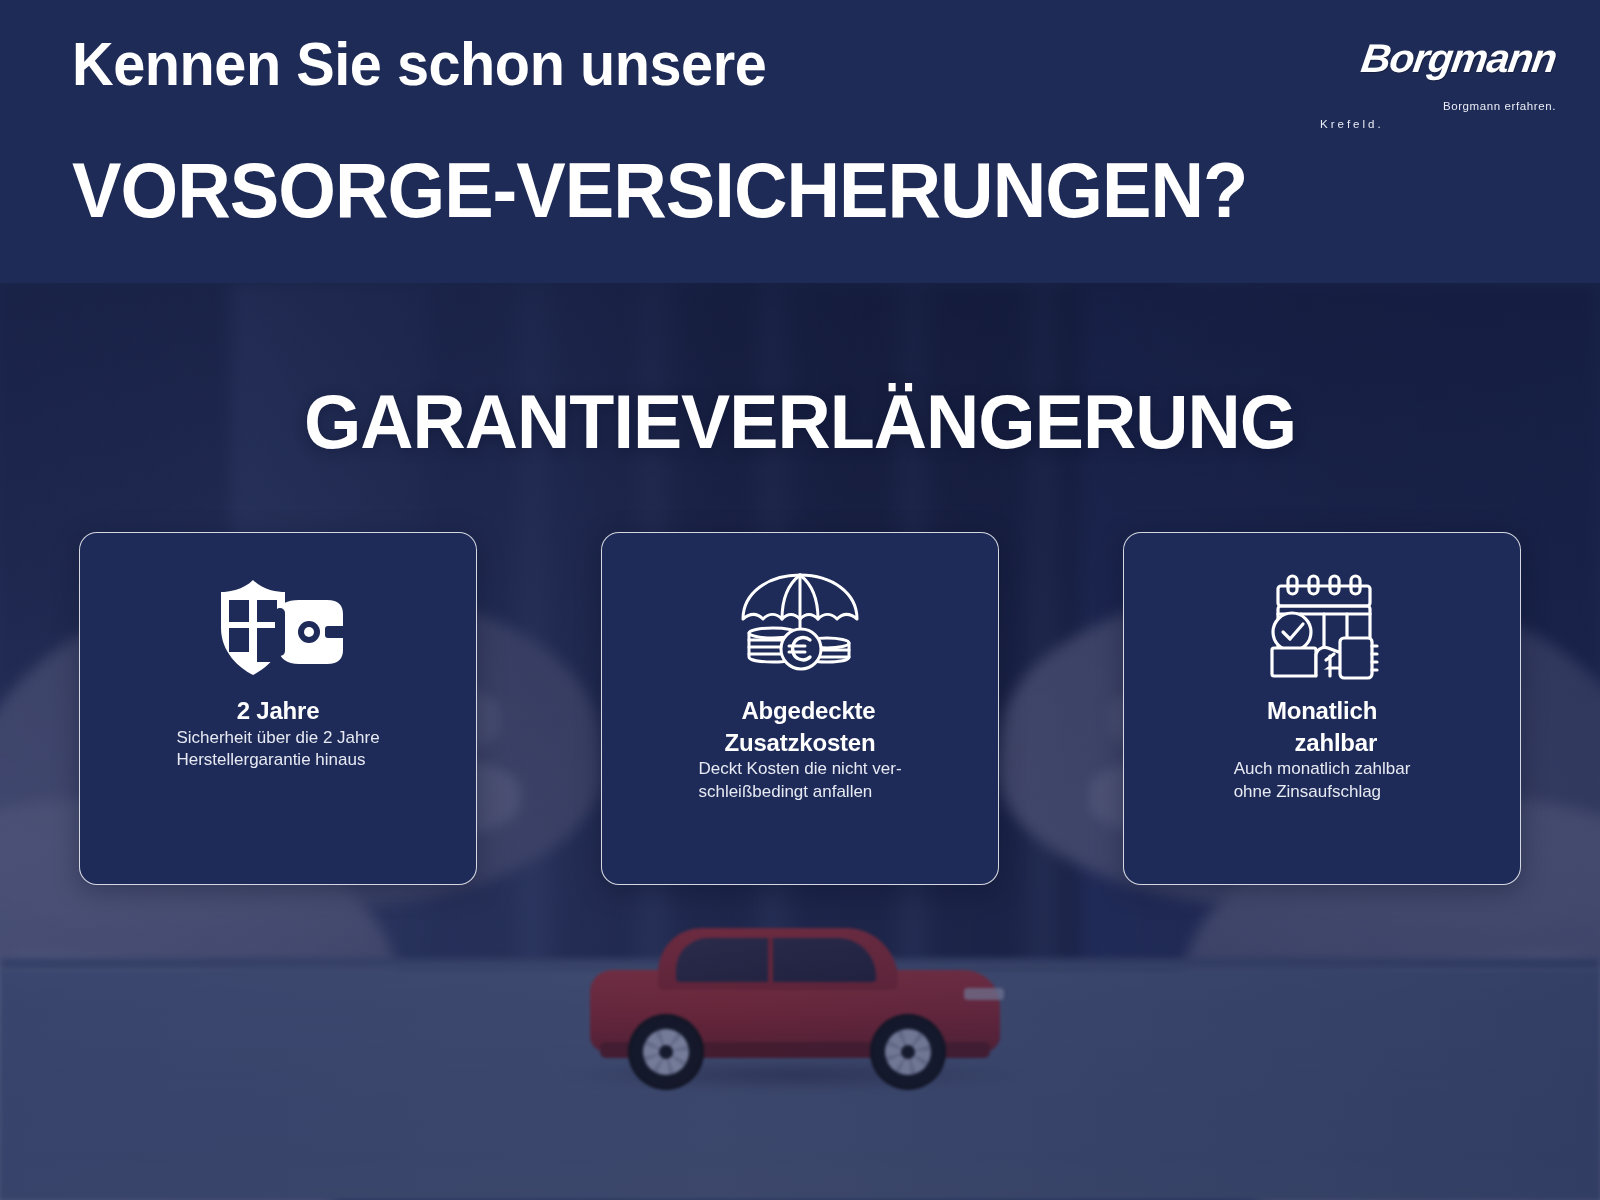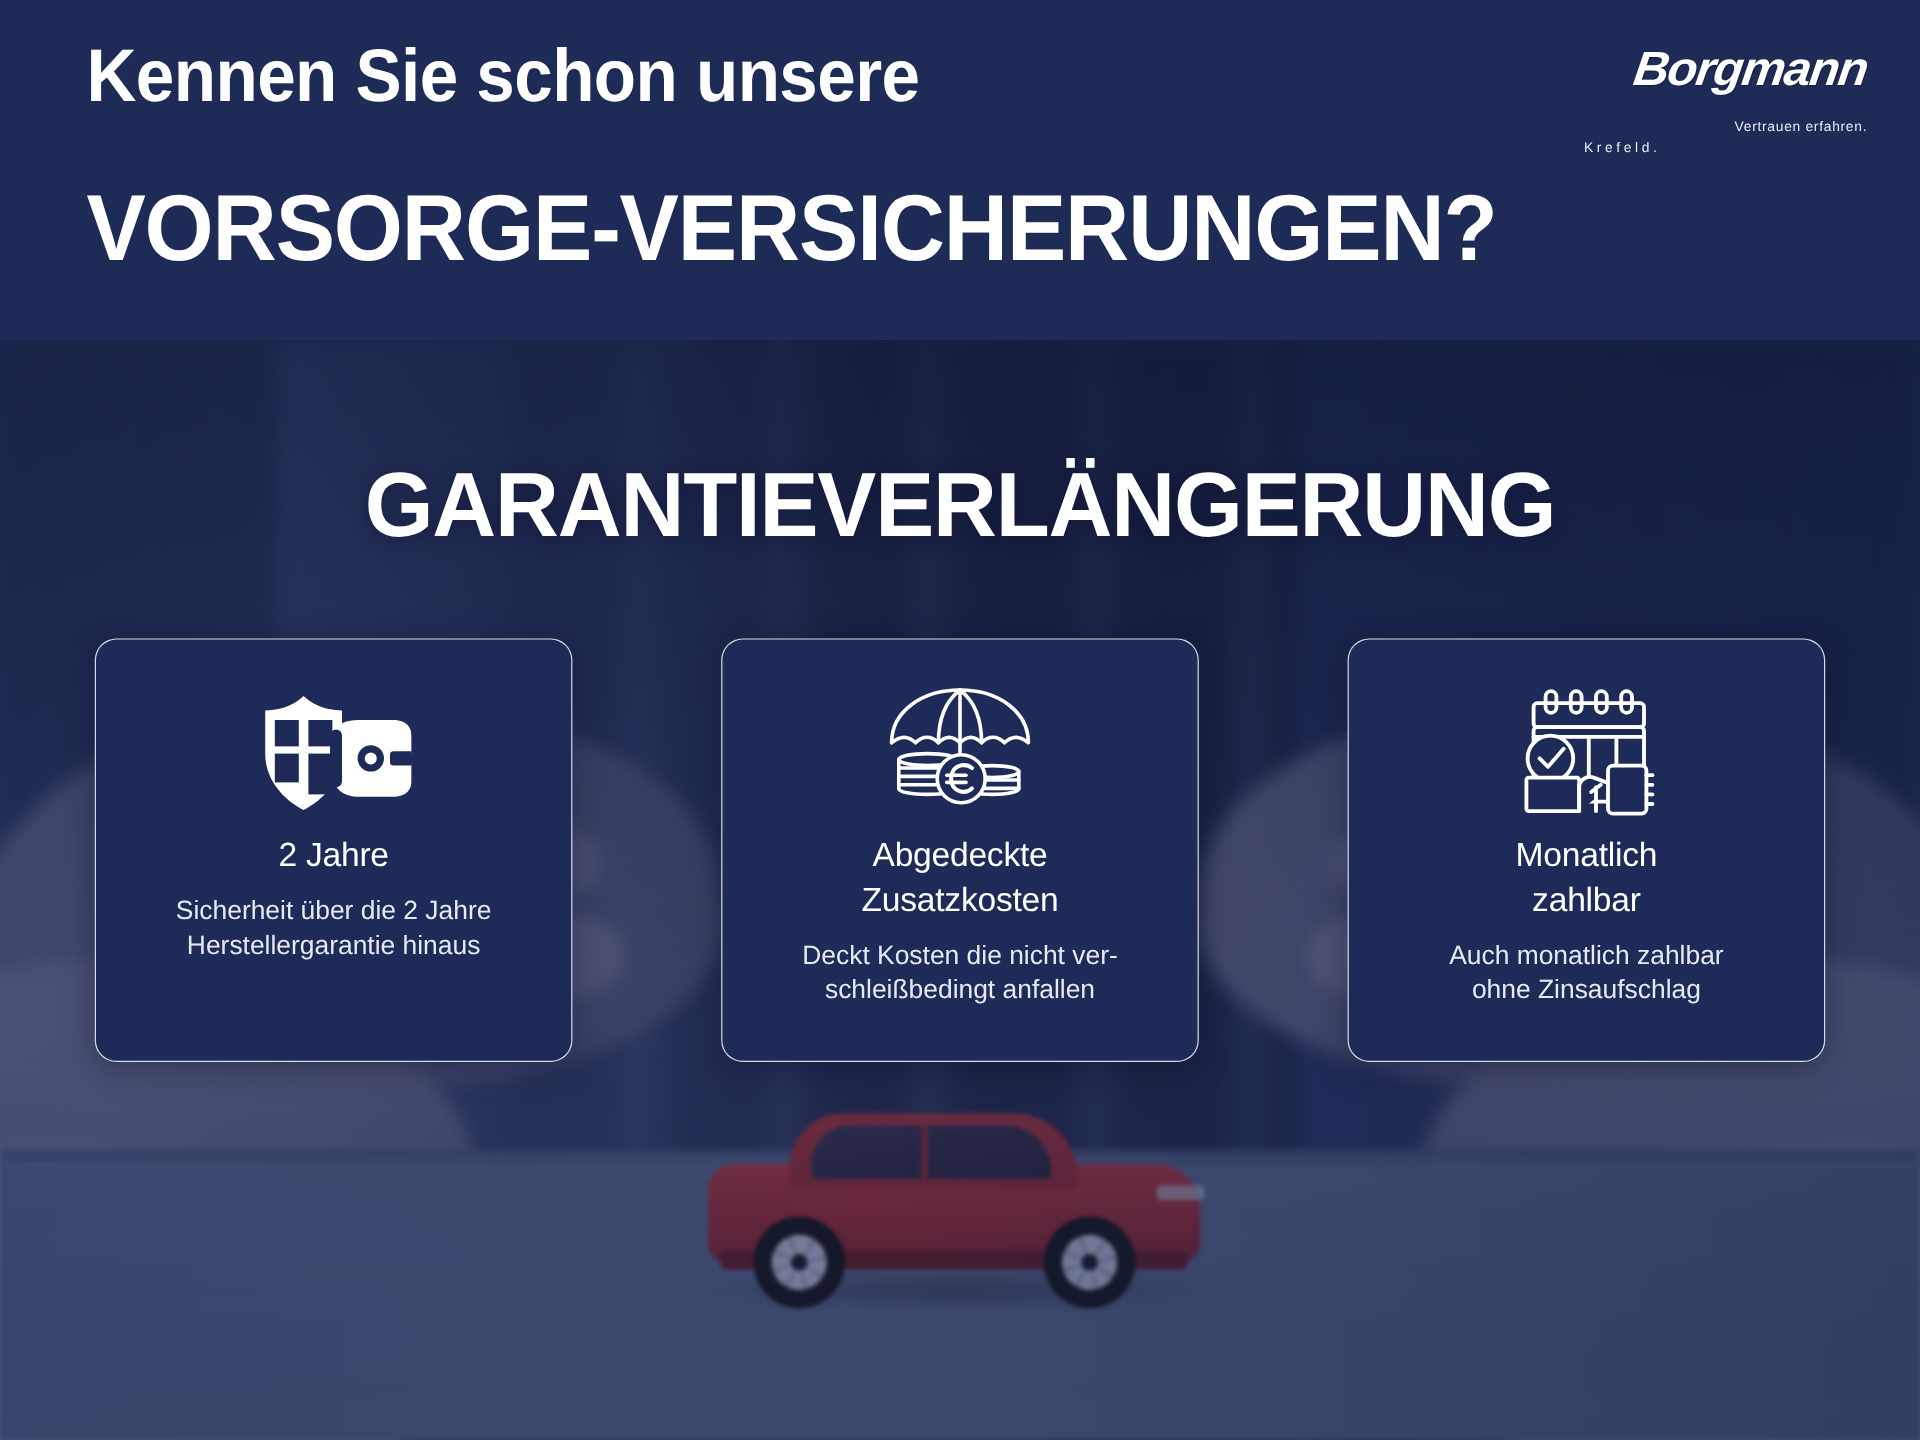--- a/index.html
+++ b/index.html
@@ -254,28 +254,27 @@
     padding:34px 20px 18px;
     box-shadow:0 6px 26px rgba(8,14,38,.35);
   }
   .card-icon {
     height:122px;
     display:flex; align-items:center; justify-content:center;
   }
   .card-icon svg { display:block; }
   .card-title {
     margin-top:6px;
-    font-size:28px; font-weight:400; color:#ffffff;
-    line-height:1.32; text-align:center;
+    font-size:24px; font-weight:700; color:#ffffff;
+    line-height:1.32; text-align:right;
     letter-spacing:-.2px;
   }
   .card-desc {
-    margin-top:12px;
-    font-size:22px; font-weight:400; color:#e7eaf3;
-    line-height:1.32; text-align:center;
+    font-size:17px; font-weight:400; color:#e7eaf3;
+    line-height:1.32; text-align:left;
   }
 </style>
 </head>
 <body>
 
 <div class="poster">
 
   <div class="photo-stage">
     <div class="wall-left"></div>
     <div class="wall-mid"></div>
@@ -326,21 +325,21 @@
   </div>
 
   <div class="header-band">
     <div class="headline-1">Kennen Sie schon unsere</div>
     <div class="headline-2">VORSORGE-VERSICHERUNGEN?</div>
 
     <div class="logo">
       <div class="logo-word">Borgmann</div>
       <div class="logo-sub">
         <span class="city">Krefeld.</span>
-        <span class="claim">Vertrauen erfahren.</span>
+        <span class="claim">Borgmann erfahren.</span>
       </div>
     </div>
   </div>
 
   <div class="center-title">GARANTIEVERLÄNGERUNG</div>
 
   <div class="cards">
 
     <div class="card">
       <div class="card-icon">

